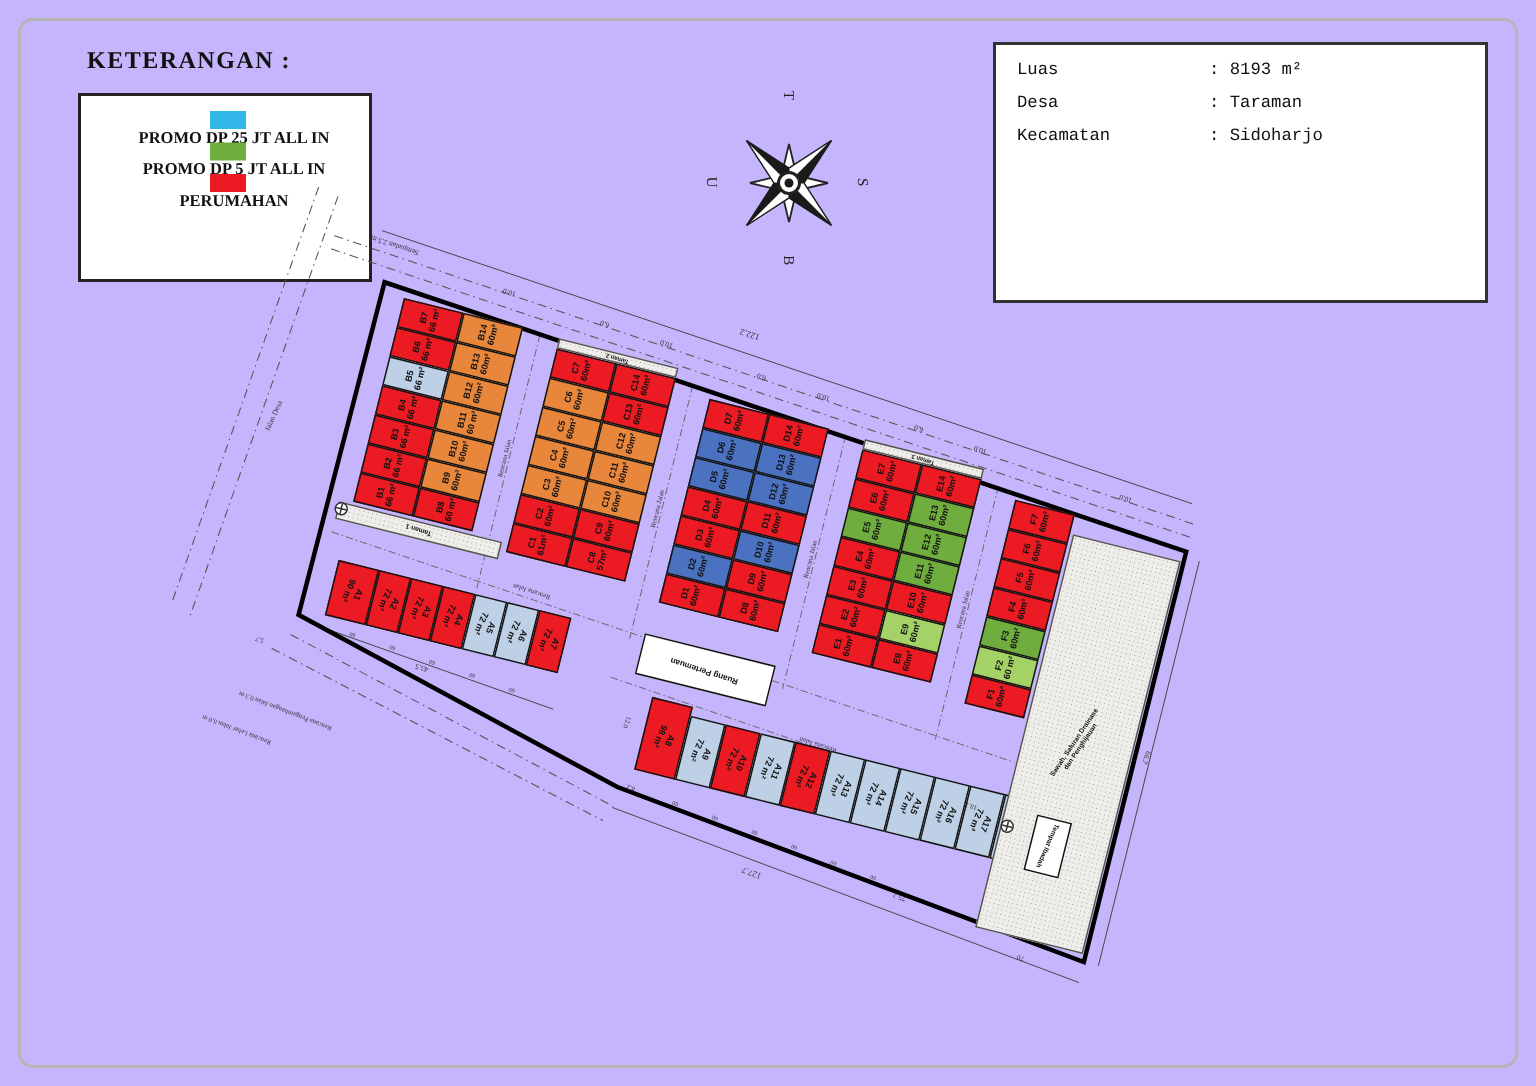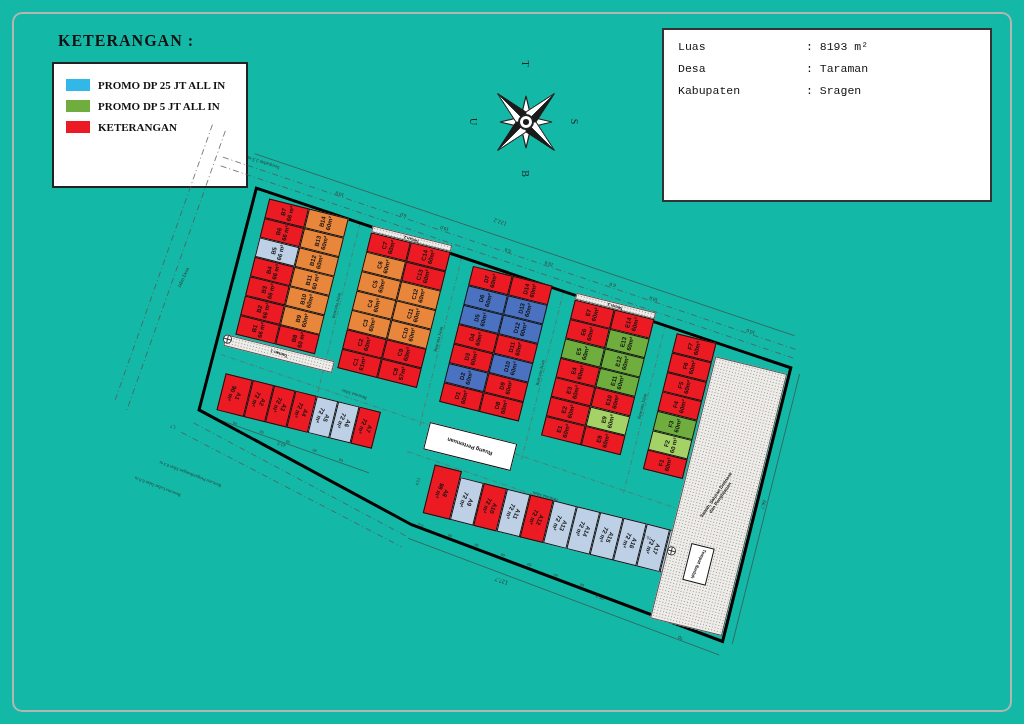--- a/index.html
+++ b/index.html
@@ -1,25 +1,25 @@
 <!DOCTYPE html>
 <html><head>
 <meta charset="utf-8">
 <style>
   html,body{margin:0;padding:0;background:#fff;}
-  #stage{position:relative;width:1024px;height:724px;background:#14b8a6;overflow:hidden;
+  #stage{position:relative;width:1024px;height:724px;background:#c4b5fd;overflow:hidden;
          font-family:"Liberation Sans",sans-serif;}
   .frame{position:absolute;left:12px;top:12px;right:12px;bottom:12px;border:2px solid #b5b5b5;
          border-radius:10px;pointer-events:none;}
   
   #legend-title{position:absolute;left:58px;top:32px;font-family:"Liberation Serif",serif;
         font-weight:bold;font-size:16px;letter-spacing:1px;color:#111;}
   #legend-box{position:absolute;left:52px;top:62px;width:196px;height:126px;border:2px solid #222;
         background:#fff;padding:10px 0 0 12px;box-sizing:border-box;}
-  .legend-row{display:flex;align-items:center;height:21px;}
+  .legend-row{display:flex;align-items:center;height:21px;flex-direction:column;}
   .sw{width:24px;height:12px;margin-right:8px;flex:0 0 auto;}
   .lg-label{font-family:"Liberation Serif",serif;font-weight:bold;font-size:11px;color:#111;white-space:nowrap;}
   
   #info-box{position:absolute;left:662px;top:28px;width:330px;height:174px;border:2px solid #333;
         background:#fff;padding:10px 14px;box-sizing:border-box;font-family:"Liberation Serif",serif;color:#111;}
   #info-title{font-weight:bold;font-size:12.5px;margin-bottom:8px;white-space:nowrap;}
   .info-row{display:flex;font-size:11.5px;margin-bottom:9px;font-family:Liberation Mono, monospace;}
   .info-label{width:128px;flex:0 0 auto;}
   .info-value{white-space:nowrap;}
   
@@ -57,21 +57,21 @@
     <div class="legend-row">
       <span class="sw" style="background: rgb(49, 184, 232);"></span>
       <span class="lg-label">PROMO DP 25 JT ALL IN</span>
     </div>
     <div class="legend-row">
       <span class="sw" style="background: rgb(111, 174, 62);"></span>
       <span class="lg-label">PROMO DP 5 JT ALL IN</span>
     </div>
     <div class="legend-row">
       <span class="sw" style="background: rgb(236, 27, 35);"></span>
-      <span class="lg-label">KETERANGAN</span>
+      <span class="lg-label">PERUMAHAN</span>
     </div>
   </div>
 
   <div id="compass">
     <svg width="104" height="120" viewBox="0 0 104 120">
       <g transform="translate(52,62)">
         <polygon points="0,-26 5,-5 26,0 5,5 0,26 -5,5 -26,0 -5,-5" fill="#fff" stroke="#222" stroke-width="1.2"></polygon>
         <polygon points="0,-40 7,-7 40,0 7,7 0,40 -7,7 -40,0 -7,-7" transform="rotate(45)" fill="#1a1a1a" stroke="#1a1a1a"></polygon>
         <polygon points="0,-40 0,0 -7,-7" transform="rotate(45)" fill="#ffffff" stroke="#222" stroke-width="0.8"></polygon>
         <polygon points="0,40 0,0 7,7" transform="rotate(45)" fill="#ffffff" stroke="#222" stroke-width="0.8"></polygon>
@@ -90,22 +90,22 @@
   <div id="info-box">
     <div class="info-row">
       <span class="info-label">Luas</span>
       <span class="info-value">: 8193 m²</span>
     </div>
     <div class="info-row">
       <span class="info-label">Desa</span>
       <span class="info-value">: Taraman</span>
     </div>
     <div class="info-row">
-      <span class="info-label">Kabupaten</span>
-      <span class="info-value">: Sragen</span>
+      <span class="info-label">Kecamatan</span>
+      <span class="info-value">: Sidoharjo</span>
     </div>
   </div>
 
   <div id="plan">
     <svg id="plan-svg" viewBox="-70 -60 740 480">
 
       <line x1="-10" y1="-10" x2="592" y2="38" stroke="#555" stroke-width="0.7" stroke-dasharray="6 3 1 3"></line>
       <line x1="-10" y1="-19" x2="592" y2="29" stroke="#555" stroke-width="0.7" stroke-dasharray="6 3 1 3"></line>
       <line x1="-14" y1="-45" x2="-42" y2="250" stroke="#555" stroke-width="0.7" stroke-dasharray="6 3 1 3"></line>
       <line x1="-28" y1="-48" x2="-56" y2="245" stroke="#555" stroke-width="0.7" stroke-dasharray="6 3 1 3"></line>

